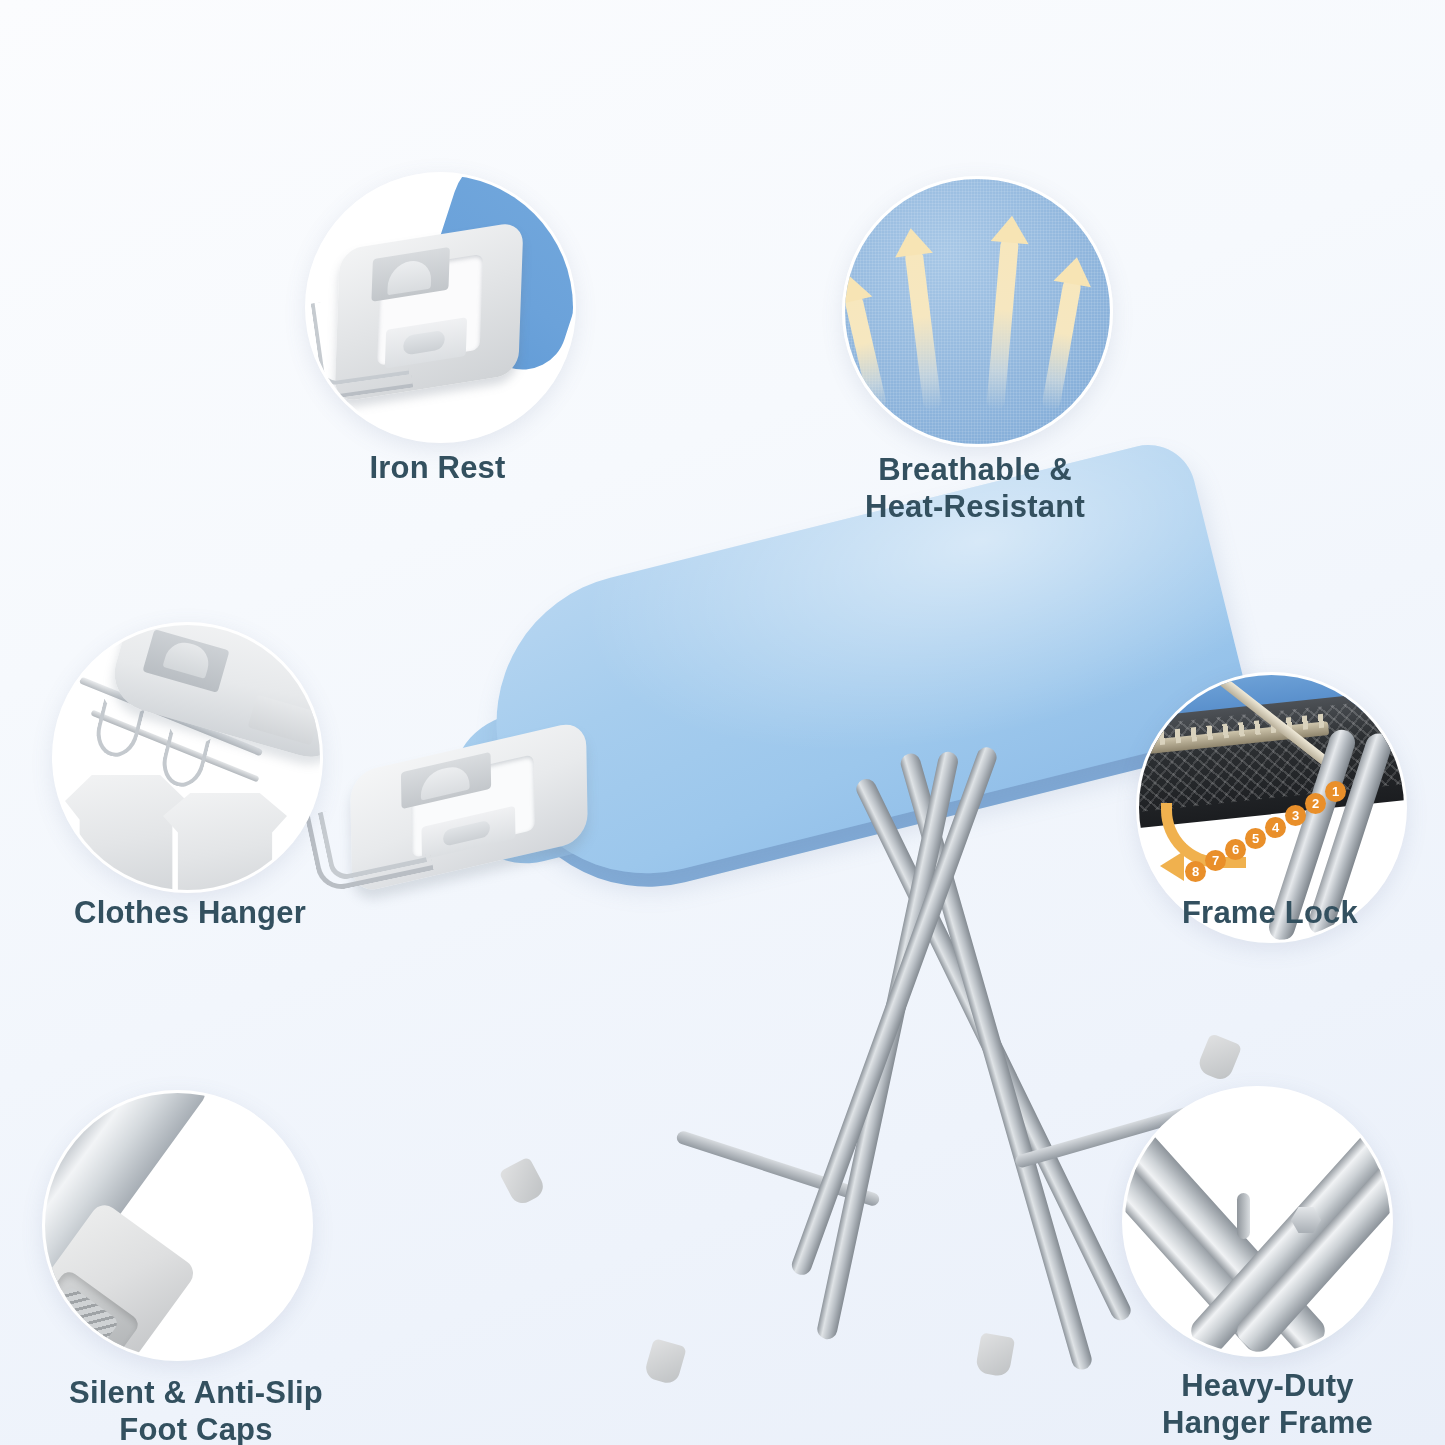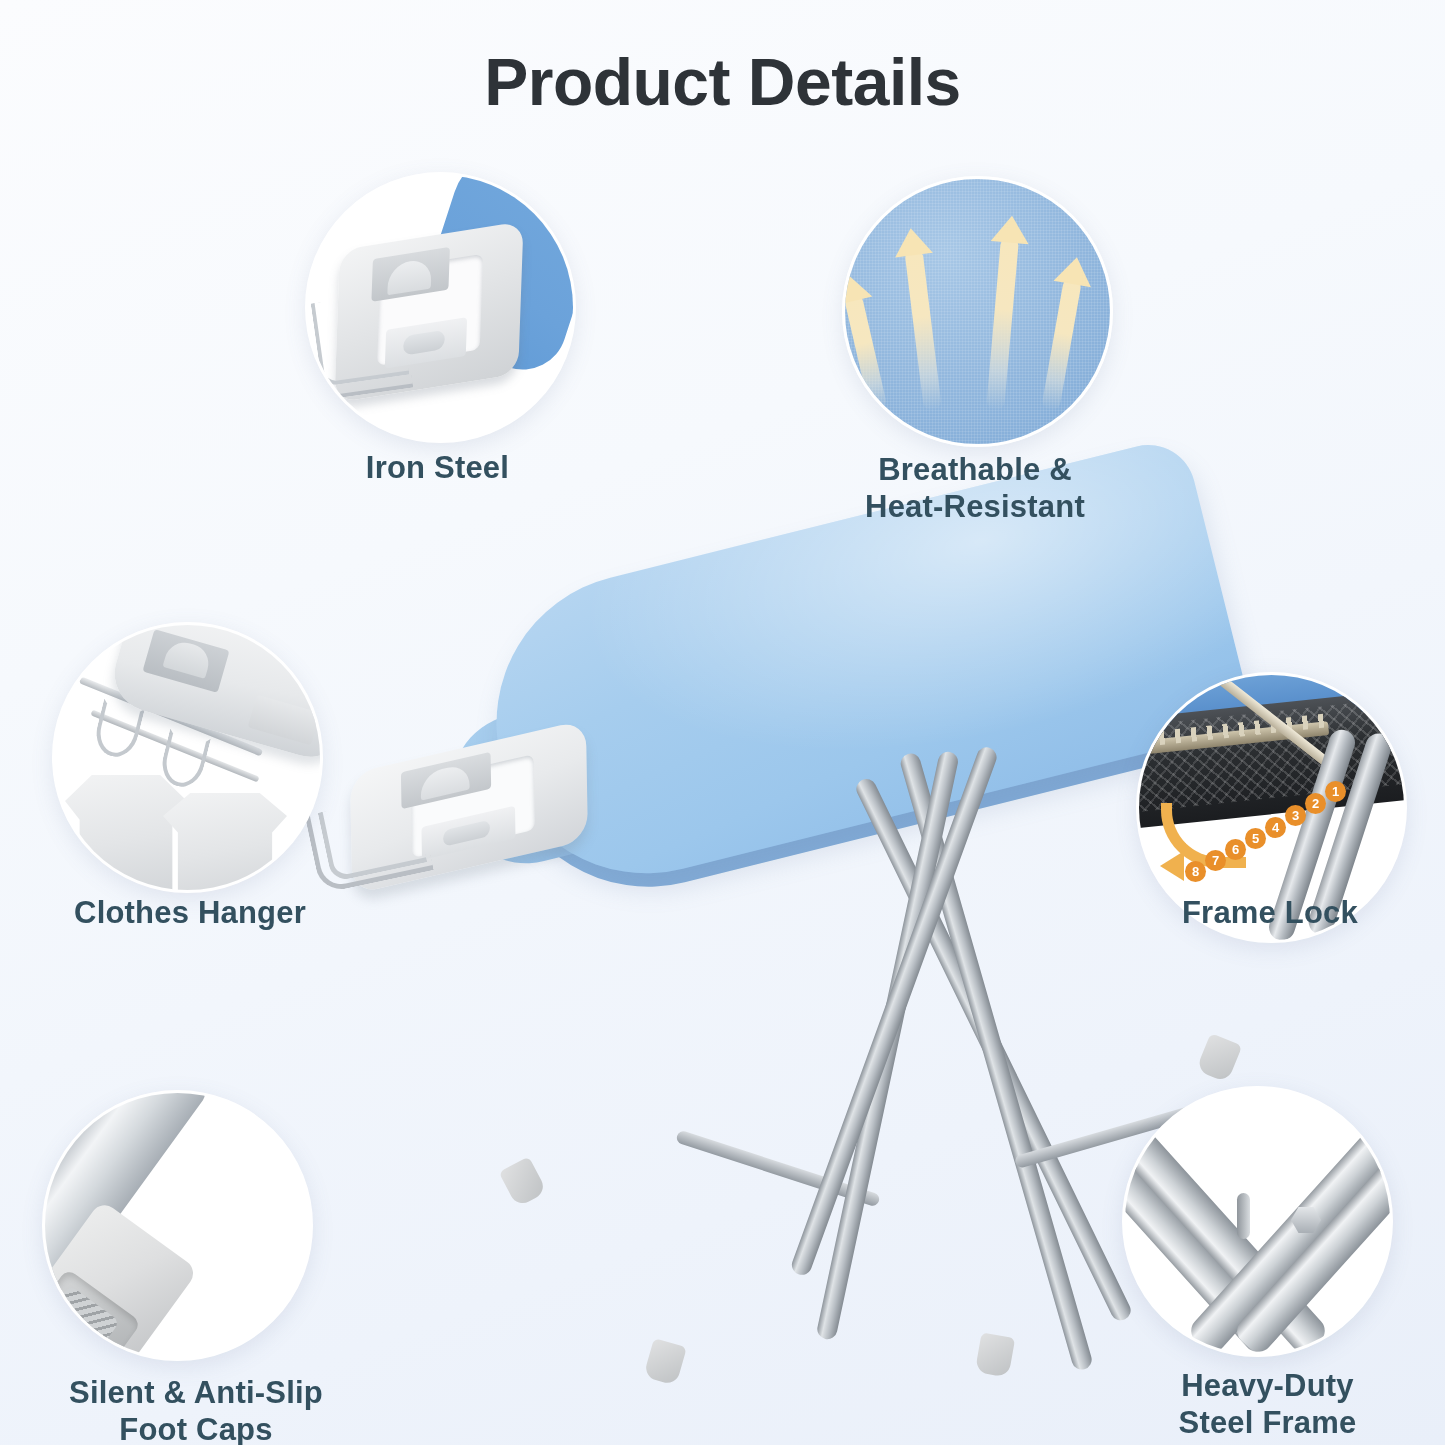--- a/index.html
+++ b/index.html
@@ -337,21 +337,20 @@
   #f1{left:206px;top:672px;transform:rotate(-28deg);}
   #f2{left:348px;top:852px;transform:rotate(16deg);}
   #f3{left:678px;top:845px;transform:rotate(10deg);}
   #f4{left:902px;top:548px;transform:rotate(22deg);}
 </style>
 </head>
 <body>
 
 <div id="stage">
 
-  <div class="title">Product Details</div>
 
   <div id="board-wrap">
     <div class="board-edge"></div>
     <div class="board-taper"></div>
     <div class="board-top"></div>
 
     <div class="mr-tray">
       <div class="mr-hole"></div>
       <div class="mr-tab-a"></div>
       <div class="mr-tab-b"></div>
@@ -376,21 +375,21 @@
     <div class="bubble" id="b1">
       <div class="ir-blue"></div>
       <div class="ir-tray">
         <div class="ir-hole"></div>
         <div class="ir-tab-a"></div>
         <div class="ir-tab-b"></div>
       </div>
       <div class="ir-wire"></div>
       <div class="ir-wire2"></div>
     </div>
-    <div class="cap">Iron Steel</div>
+    <div class="cap">Iron Rest</div>
   </div>
 
   <div class="callout" id="c2">
     <div class="bubble" id="b2">
       <div class="arrow" id="a1">
         <div class="shaft"></div>
         <div class="head"></div>
       </div>
       <div class="arrow" id="a2">
         <div class="shaft"></div>
@@ -460,16 +459,16 @@
   <div class="callout" id="c6">
     <div class="bubble" id="b6">
       <div class="sf-tube" id="s1"></div>
       <div class="sf-tube" id="s2"></div>
       <div class="sf-tube" id="s3"></div>
       <div class="sf-tube" id="s4"></div>
       <div class="sf-pin"></div>
       <div class="sf-bolt"></div>
     </div>
     <div class="cap">Heavy-Duty
-Steel Frame</div>
+Hanger Frame</div>
   </div>
 
 </div>
 
 </body></html>

